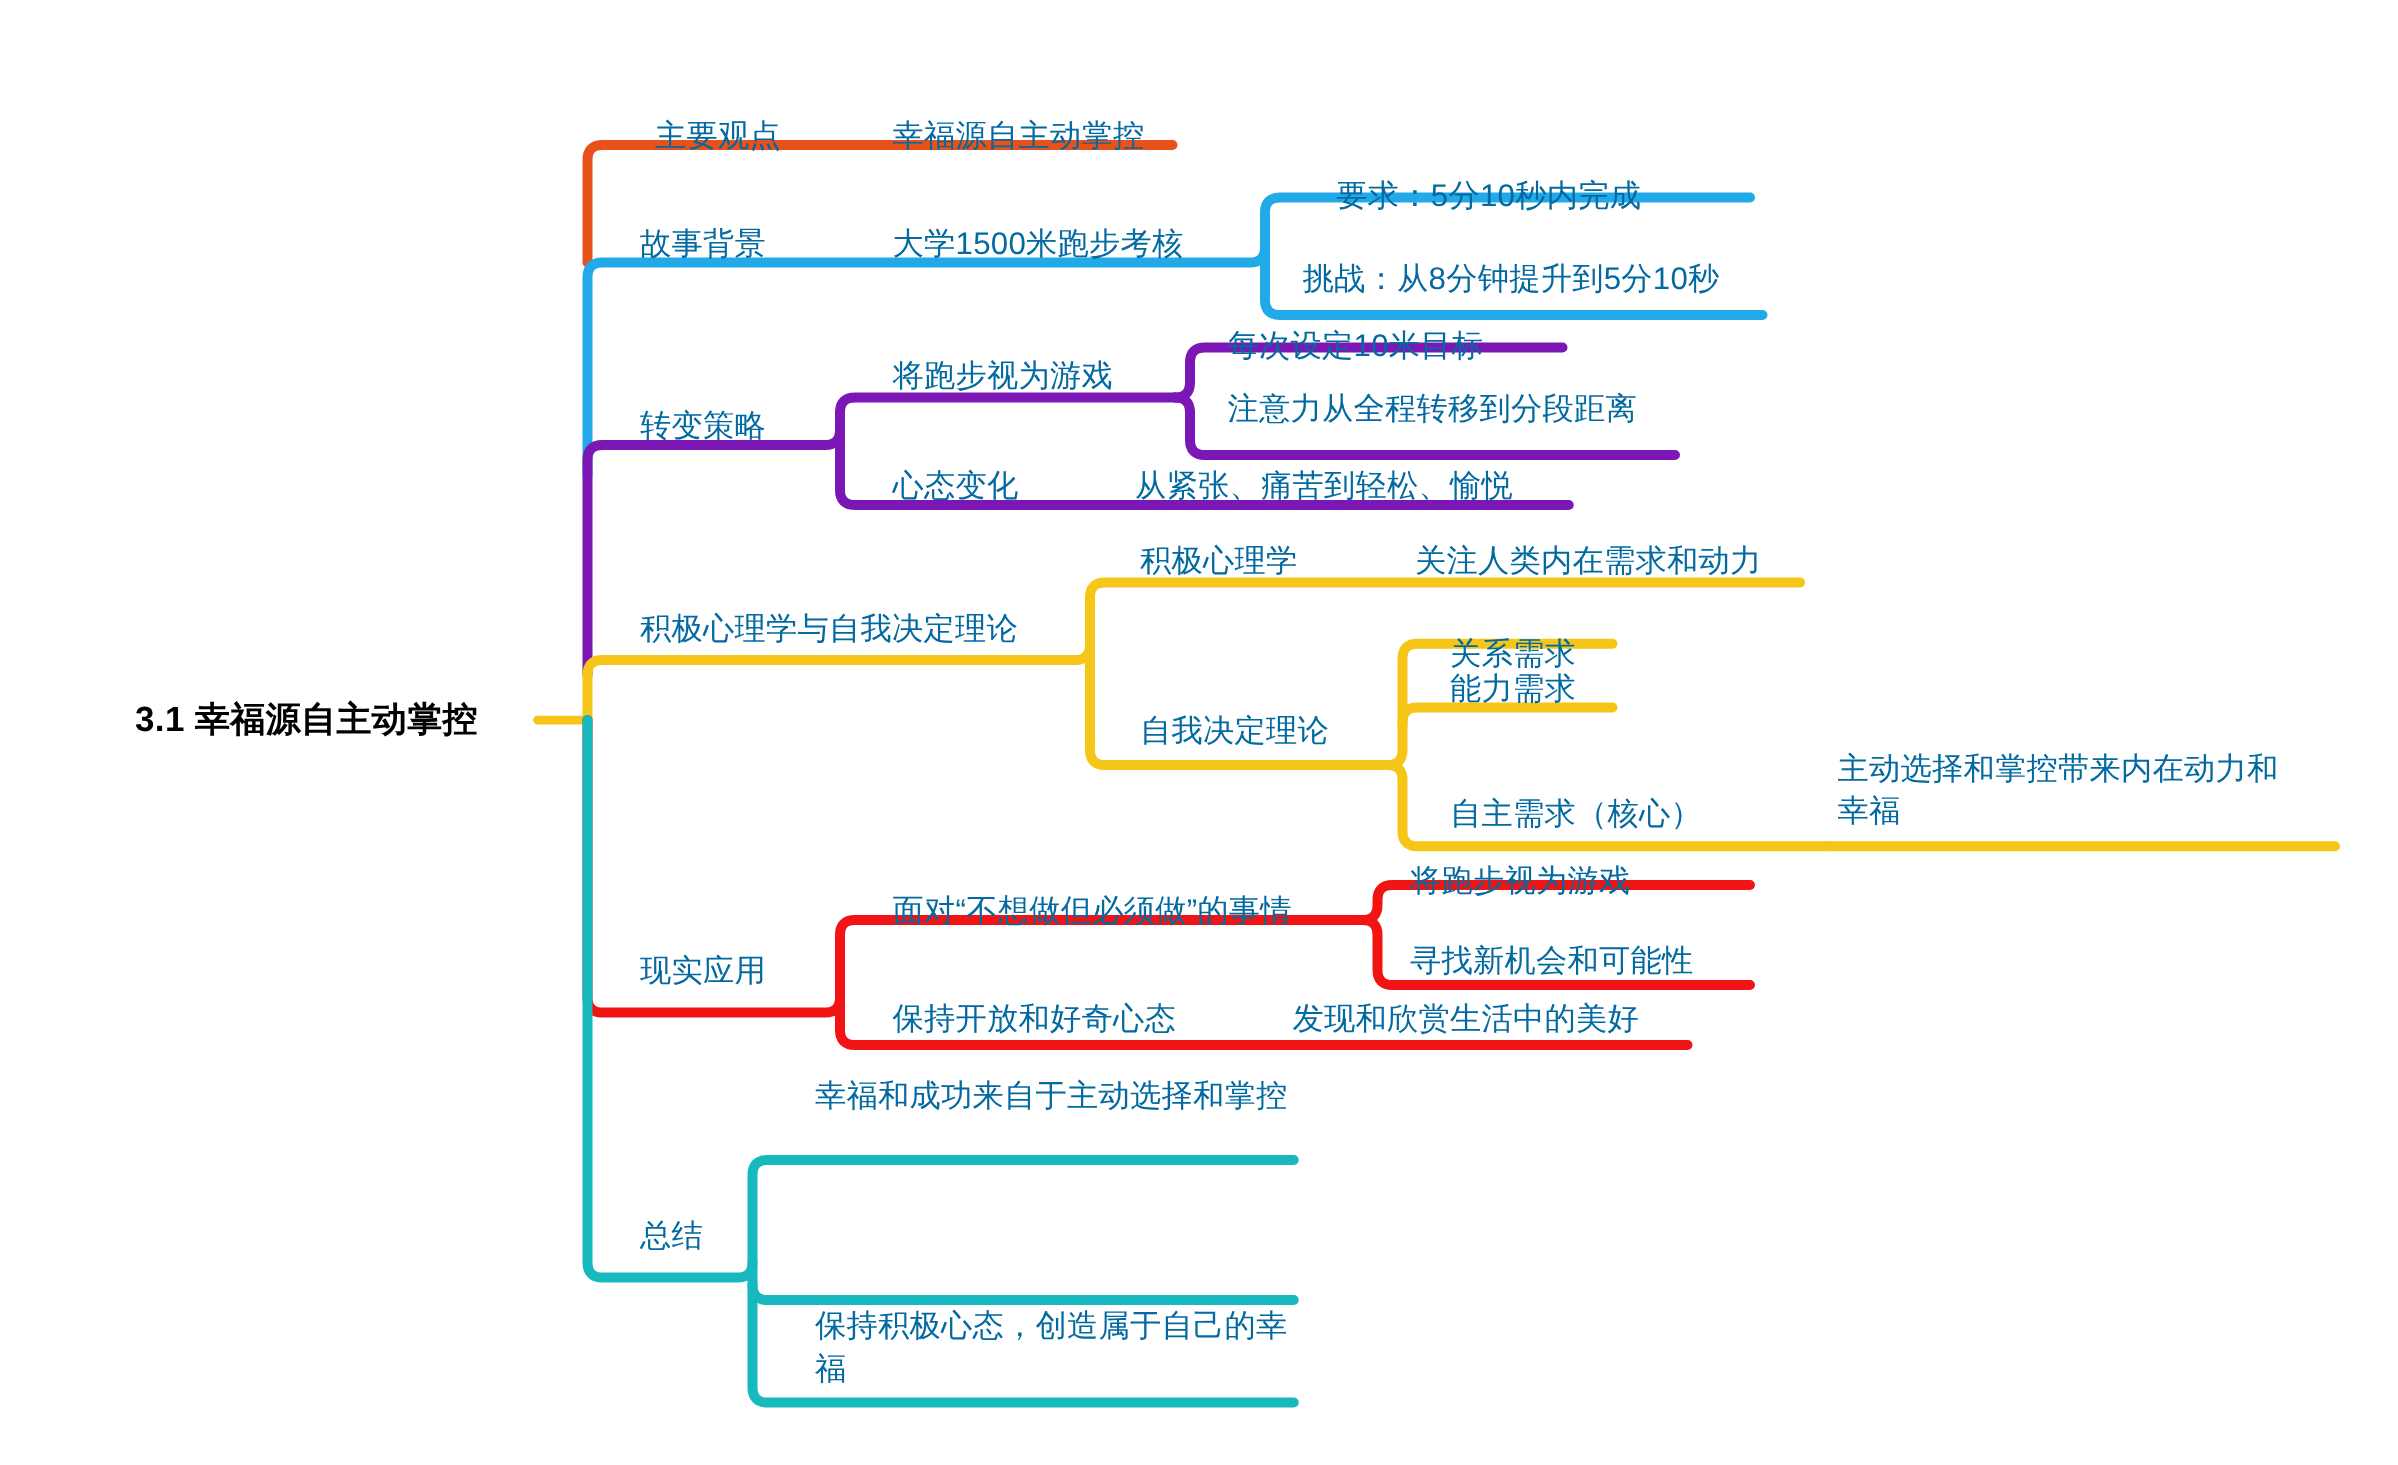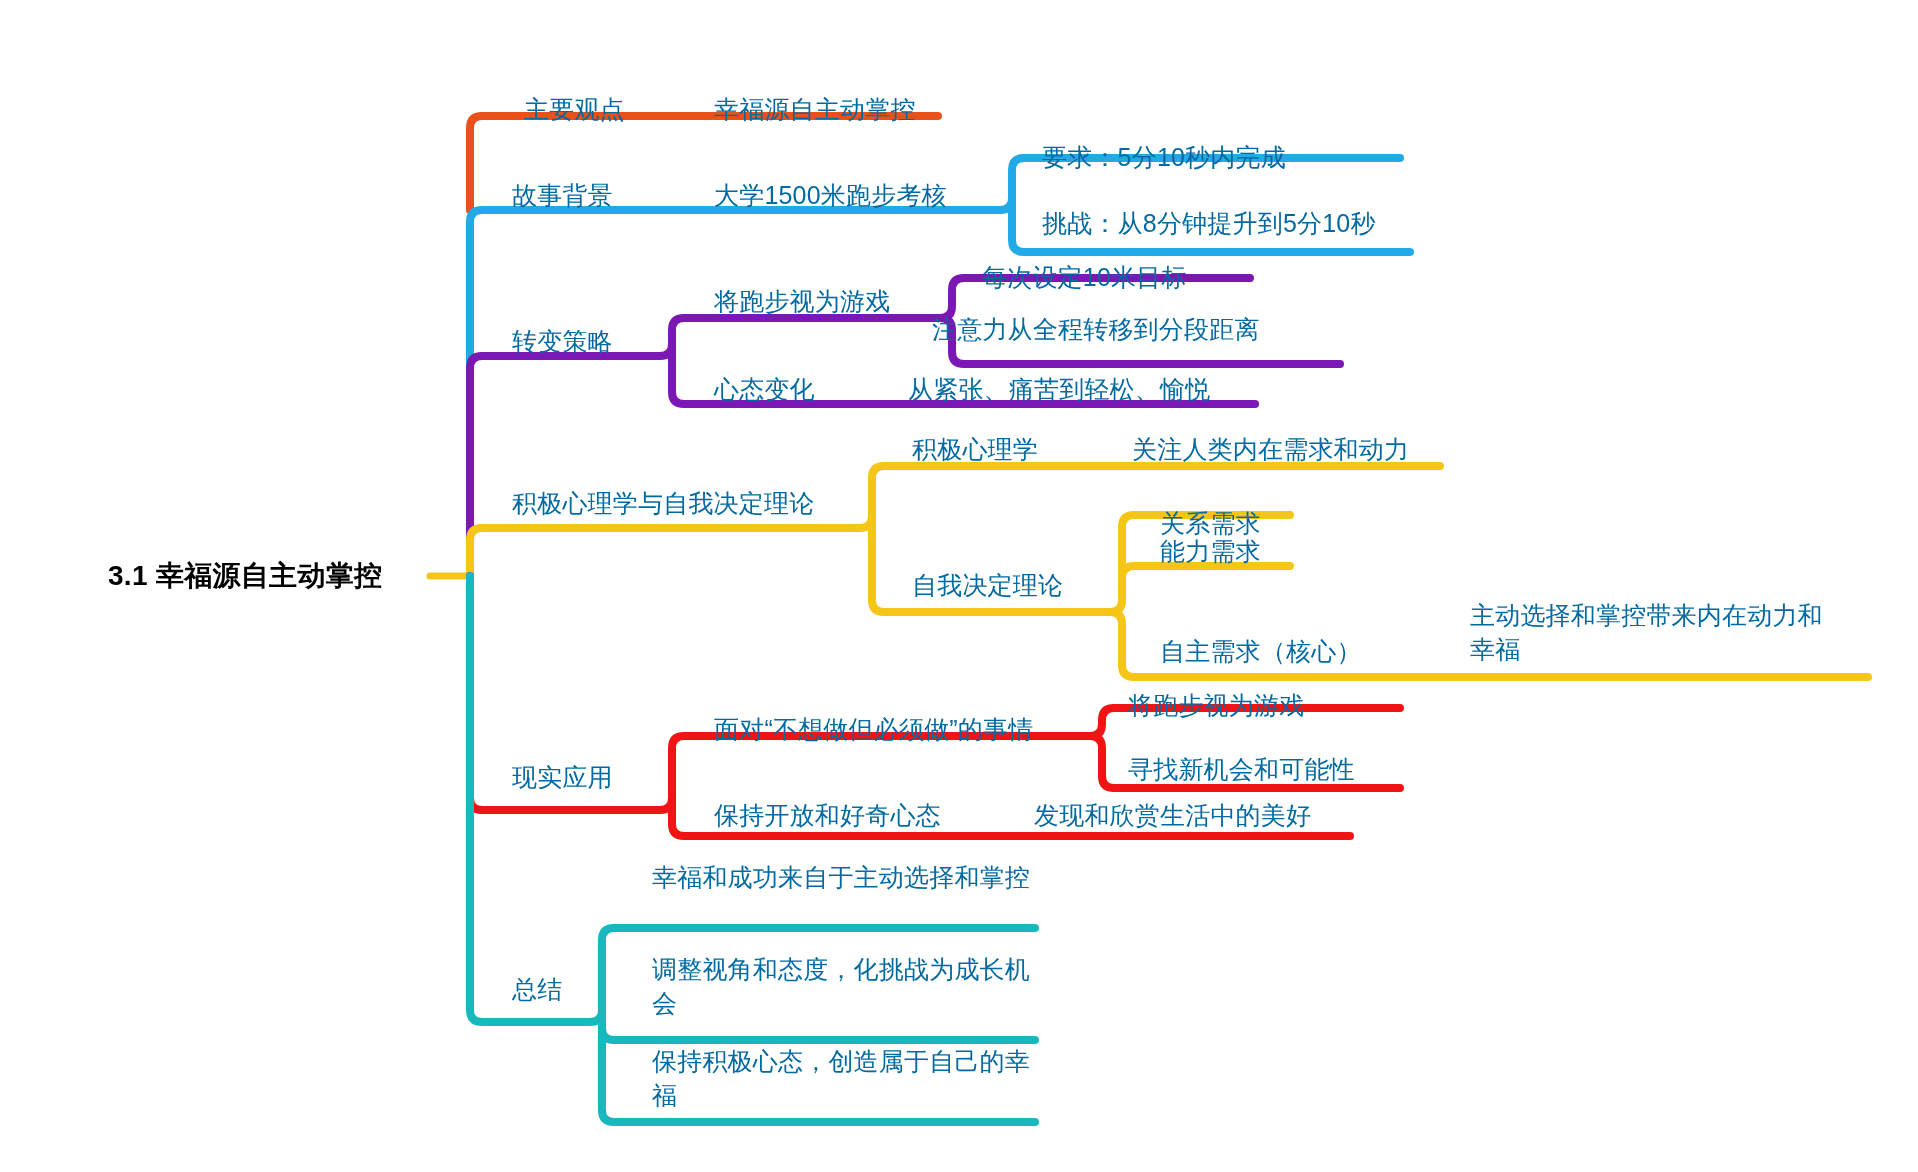--- a/index.html
+++ b/index.html
@@ -88,27 +88,27 @@
 
   </svg>
 
   <div class="root-label" style="left:108px; top:558px;">3.1 幸福源自主动掌控</div>
 
   <div class="node-label" style="left:524px; top:92px;">主要观点</div>
   <div class="node-label" style="left:714px; top:92px;">幸福源自主动掌控</div>
 
   <div class="node-label" style="left:512px; top:178px;">故事背景</div>
   <div class="node-label" style="left:714px; top:178px;">大学1500米跑步考核</div>
-  <div class="node-label" style="left:1042px; top:140px;">要求：5分10秒内完成</div>
+  <div class="node-label" style="left:1069px; top:140px;">要求：5分10秒内完成</div>
   <div class="node-label" style="left:1042px; top:206px;">挑战：从8分钟提升到5分10秒</div>
 
   <div class="node-label" style="left:512px; top:324px;">转变策略</div>
   <div class="node-label" style="left:714px; top:284px;">将跑步视为游戏</div>
   <div class="node-label" style="left:982px; top:260px;">每次设定10米目标</div>
-  <div class="node-label" style="left:932px; top:312px;">注意力从全程转移到分段距离</div>
+  <div class="node-label" style="left:982px; top:312px;font-family:Liberation Mono, monospace;">注意力从全程转移到分段距离</div>
   <div class="node-label" style="left:714px; top:372px;">心态变化</div>
   <div class="node-label" style="left:908px; top:372px;">从紧张、痛苦到轻松、愉悦</div>
 
   <div class="node-label" style="left:512px; top:486px;text-align:center;">积极心理学与自我决定理论</div>
   <div class="node-label" style="left:912px; top:432px;">积极心理学</div>
   <div class="node-label" style="left:1132px; top:432px;">关注人类内在需求和动力</div>
   <div class="node-label" style="left:912px; top:568px;">自我决定理论</div>
   <div class="node-label" style="left:1160px; top:482px;margin-top:24px;">关系需求</div>
   <div class="node-label" style="left:1160px; top:534px;">能力需求</div>
   <div class="node-label" style="left:1160px; top:634px;">自主需求（核心）</div>
@@ -116,16 +116,15 @@
 
   <div class="node-label" style="left:512px; top:760px;">现实应用</div>
   <div class="node-label" style="left:714px; top:712px;">面对“不想做但必须做”的事情</div>
   <div class="node-label" style="left:1128px; top:688px;">将跑步视为游戏</div>
   <div class="node-label" style="left:1128px; top:752px;">寻找新机会和可能性</div>
   <div class="node-label" style="left:714px; top:798px;">保持开放和好奇心态</div>
   <div class="node-label" style="left:1034px; top:798px;">发现和欣赏生活中的美好</div>
 
   <div class="node-label" style="left:512px; top:972px;">总结</div>
   <div class="node-label wrap" style="left:652px; top:860px; width:390px;">幸福和成功来自于主动选择和掌控</div>
-  <div class="node-label wrap" style="left:652px; top:952px; width:390px;">调整视角和态度，化挑战为成长机会</div>
   <div class="node-label wrap" style="left:652px; top:1044px; width:390px;">保持积极心态，创造属于自己的幸福</div>
 
 </div>
 
 </body></html>

